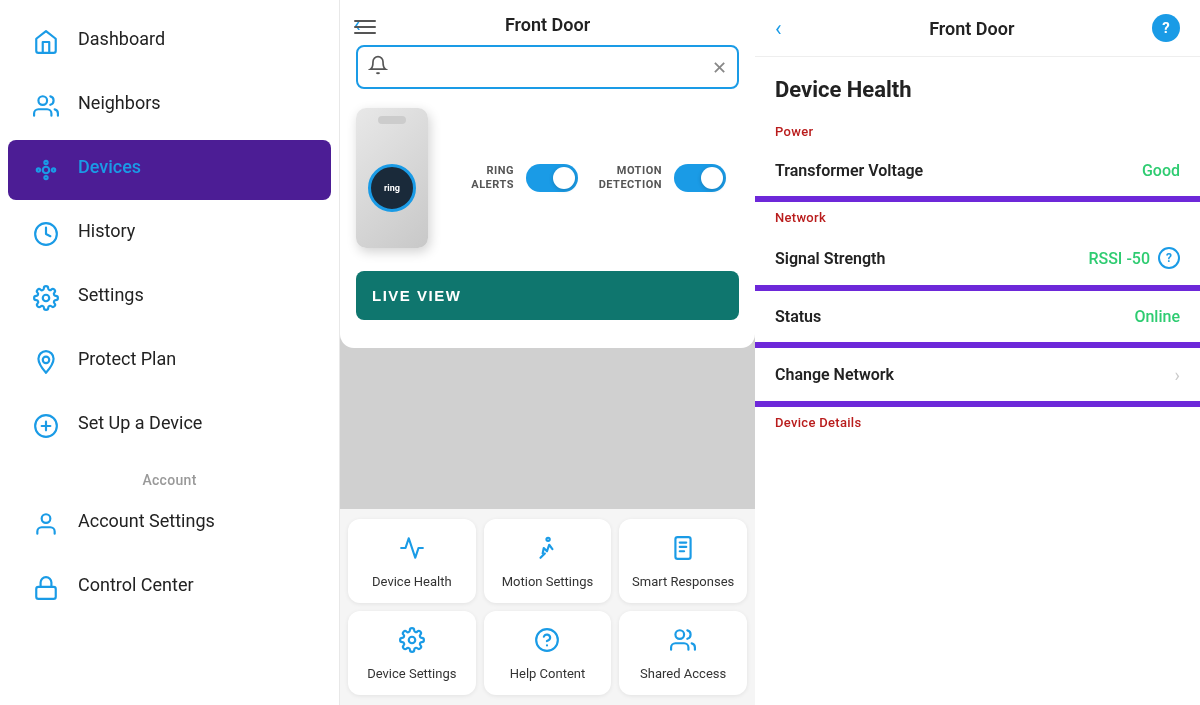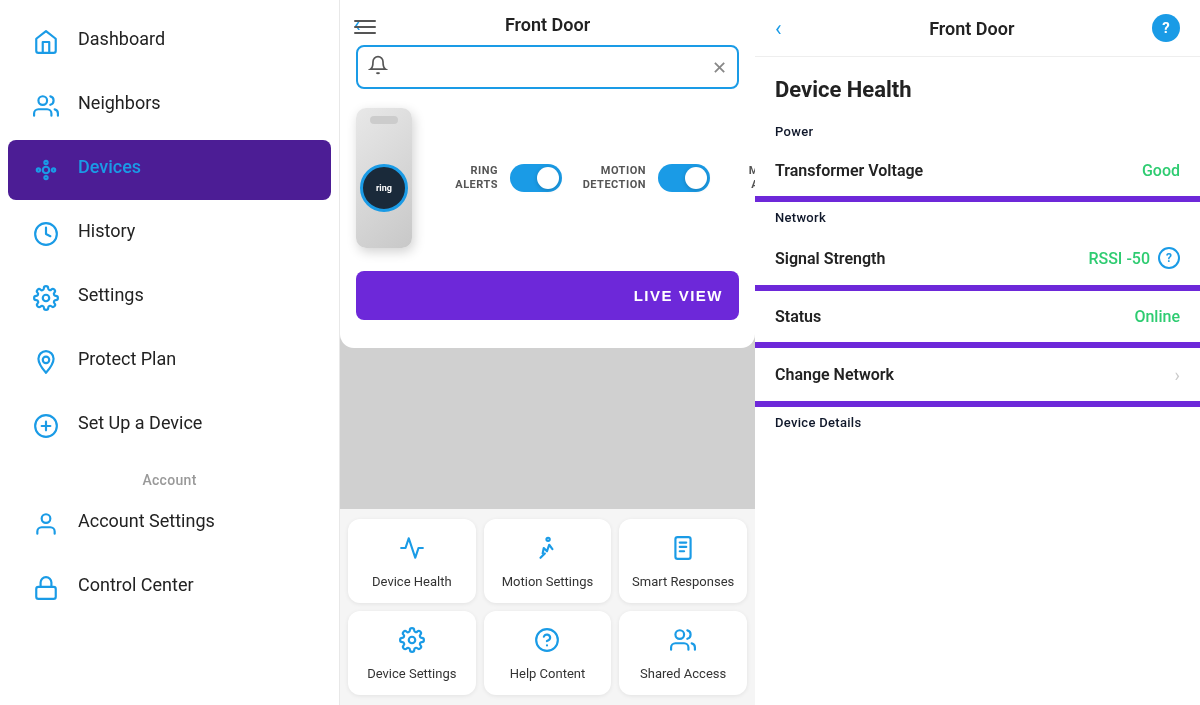--- a/index.html
+++ b/index.html
@@ -135,21 +135,21 @@
       gap: 16px;
     }
     .device-image-wrap {
       width: 90px;
       height: 150px;
       display: flex;
       align-items: center;
       justify-content: center;
     }
     .device-image {
-      width: 56px;
+      width: 72px;
       height: 140px;
       background: linear-gradient(135deg, #e8e8e8 0%, #c8c8c8 100%);
       border-radius: 10px;
       display: flex;
       align-items: center;
       justify-content: center;
       position: relative;
       box-shadow: 2px 4px 12px rgba(0,0,0,0.18);
     }
     .device-image-inner {
@@ -205,31 +205,31 @@
       width: 22px;
       height: 22px;
       background: #fff;
       border-radius: 50%;
       box-shadow: 0 1px 4px rgba(0,0,0,0.2);
     }
 
     
     .live-view-btn {
       margin: 8px 16px 14px;
-      background: #6d28d9;
+      background: #0f766e;
       color: #fff;
       border: none;
       border-radius: 8px;
       padding: 16px;
       font-size: 15px;
       font-weight: 700;
       letter-spacing: 1.5px;
       cursor: pointer;
       width: calc(100% - 32px);
-      text-align: right;
+      text-align: left;
     }
 
     
     .bottom-grid-area {
       position: absolute;
       bottom: 0;
       left: 0; right: 0;
       background: #f5f5f5;
       z-index: 5;
       padding: 10px 8px;
@@ -307,21 +307,21 @@
 
     .right-section-title {
       font-size: 22px;
       font-weight: 700;
       color: #222;
       padding: 20px 20px 14px;
     }
 
     .right-sub-label {
       font-size: 13px;
-      color: #0f172a;
+      color: #b91c1c;
       padding: 8px 20px 6px;
       font-weight: 500;
       letter-spacing: 0.3px;
     }
 
     .right-row {
       display: flex;
       align-items: center;
       padding: 16px 20px;
       border-bottom: 6px solid #6d28d9;

